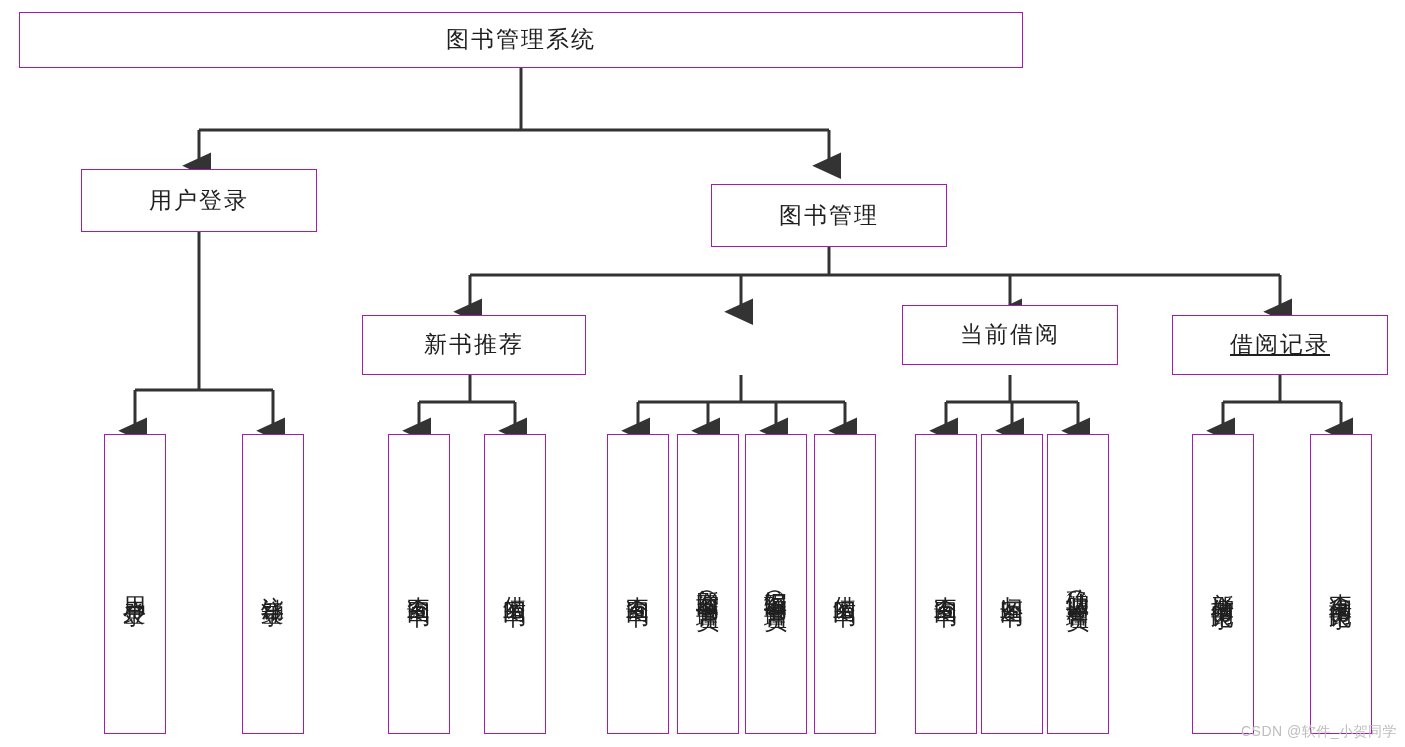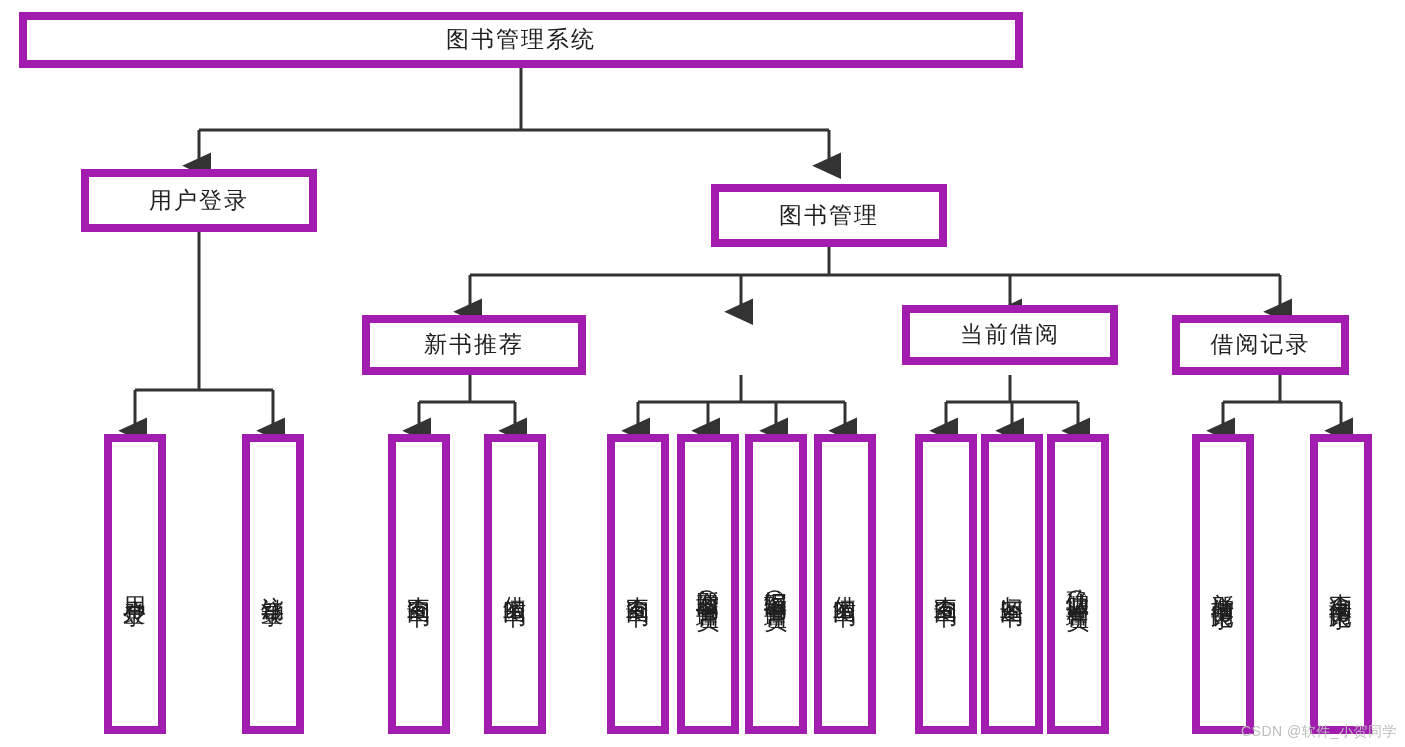--- a/index.html
+++ b/index.html
@@ -19,21 +19,21 @@
     position:absolute;
     left:0; top:0;
     width:1405px;
     height:747px;
     pointer-events:none;
   }
   .node{
     position:absolute;
     box-sizing:border-box;
     background:#ffffff;
-    border:8px solid #a21caf;
+    border:1px solid #a21caf;
     display:flex;
     align-items:center;
     justify-content:center;
     text-align:left;
     color:#1f1f1f;
     z-index:2;
   }
   .node .label{
     display:block;
     line-height:1.18;
@@ -131,21 +131,21 @@
   <div class="node h" style="left: 711px; top: 184px; width: 236px; height: 63px;">
     <span class="label">图书管理</span>
   </div>
 
   <div class="node h" style="left: 362px; top: 315px; width: 224px; height: 60px;">
     <span class="label">新书推荐</span>
   </div>
   <div class="node h" style="left: 902px; top: 305px; width: 216px; height: 60px;">
     <span class="label">当前借阅</span>
   </div>
-  <div class="node h" style="left: 1172px; top: 315px; width: 177px; height: 60px;">
+  <div class="node h" style="left: 1172px; top: 315px; width: 216px; height: 60px; text-decoration: underline;">
     <span class="label">借阅记录</span>
   </div>
 
   <div class="node v" style="left: 104px; top: 434px; width: 62px; height: 300px;">
     <span class="label">用户登录</span>
   </div>
   <div class="node v" style="left: 242px; top: 434px; width: 62px; height: 300px;">
     <span class="label">注销登录</span>
   </div>
   <div class="node v" style="left: 388px; top: 434px; width: 62px; height: 300px;">

